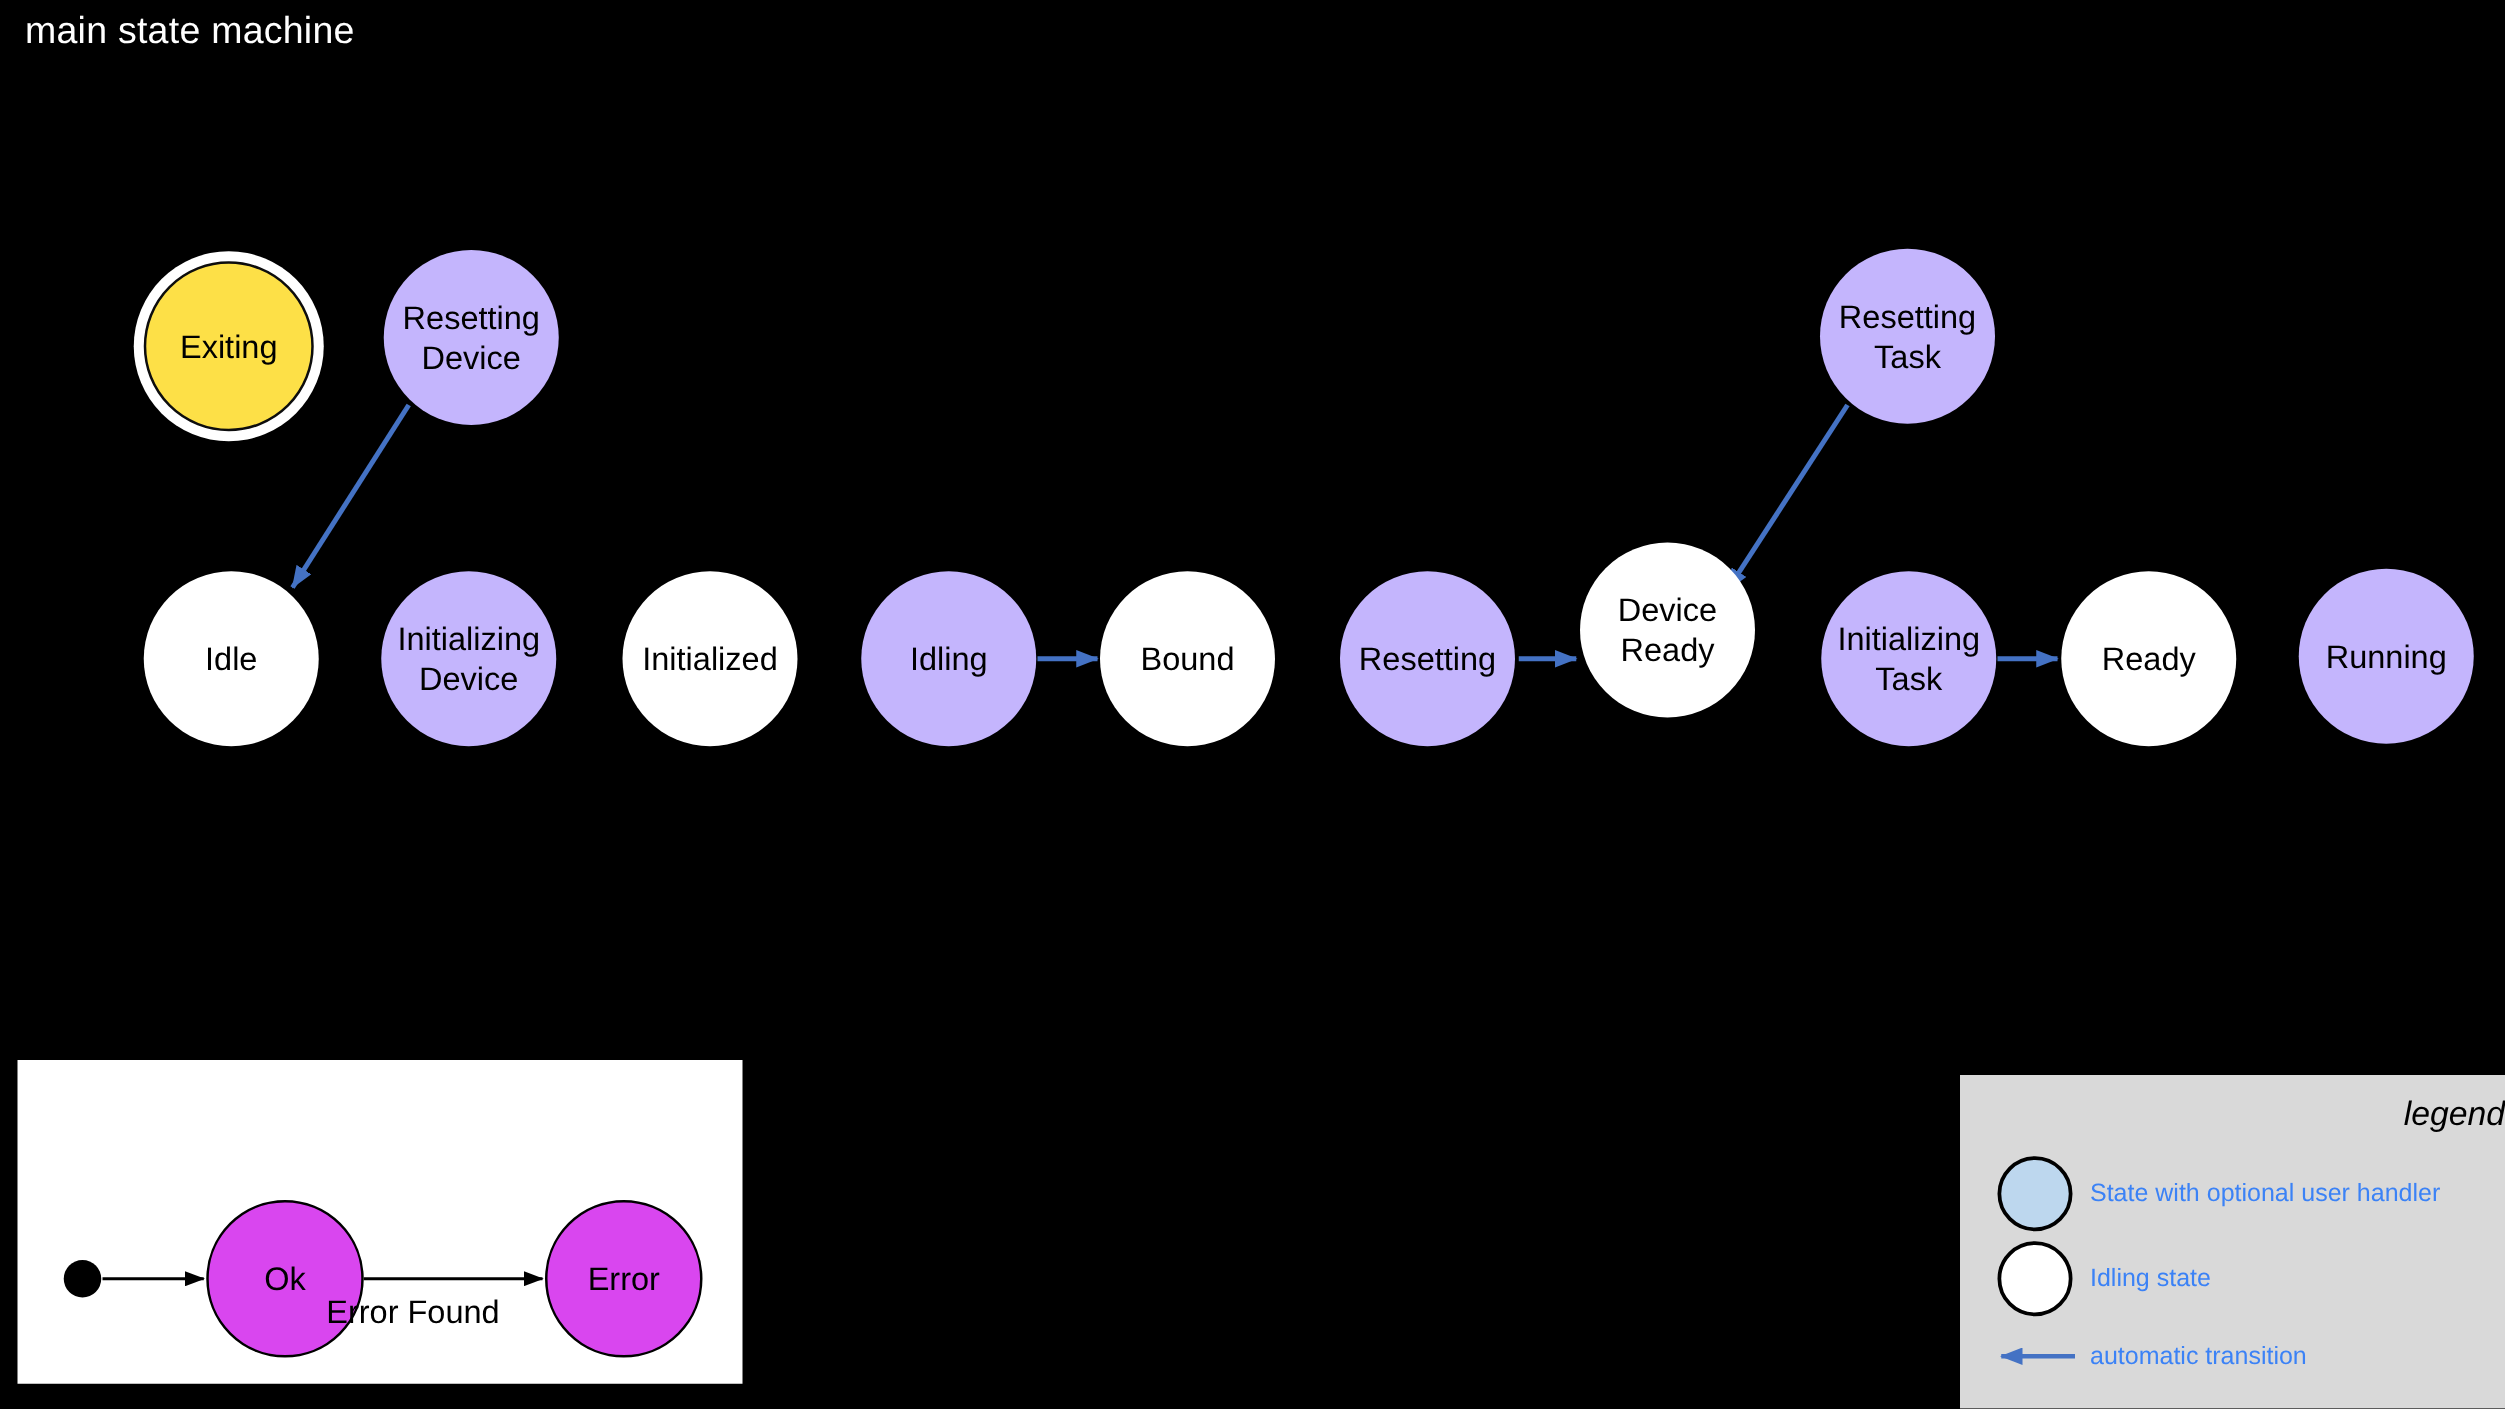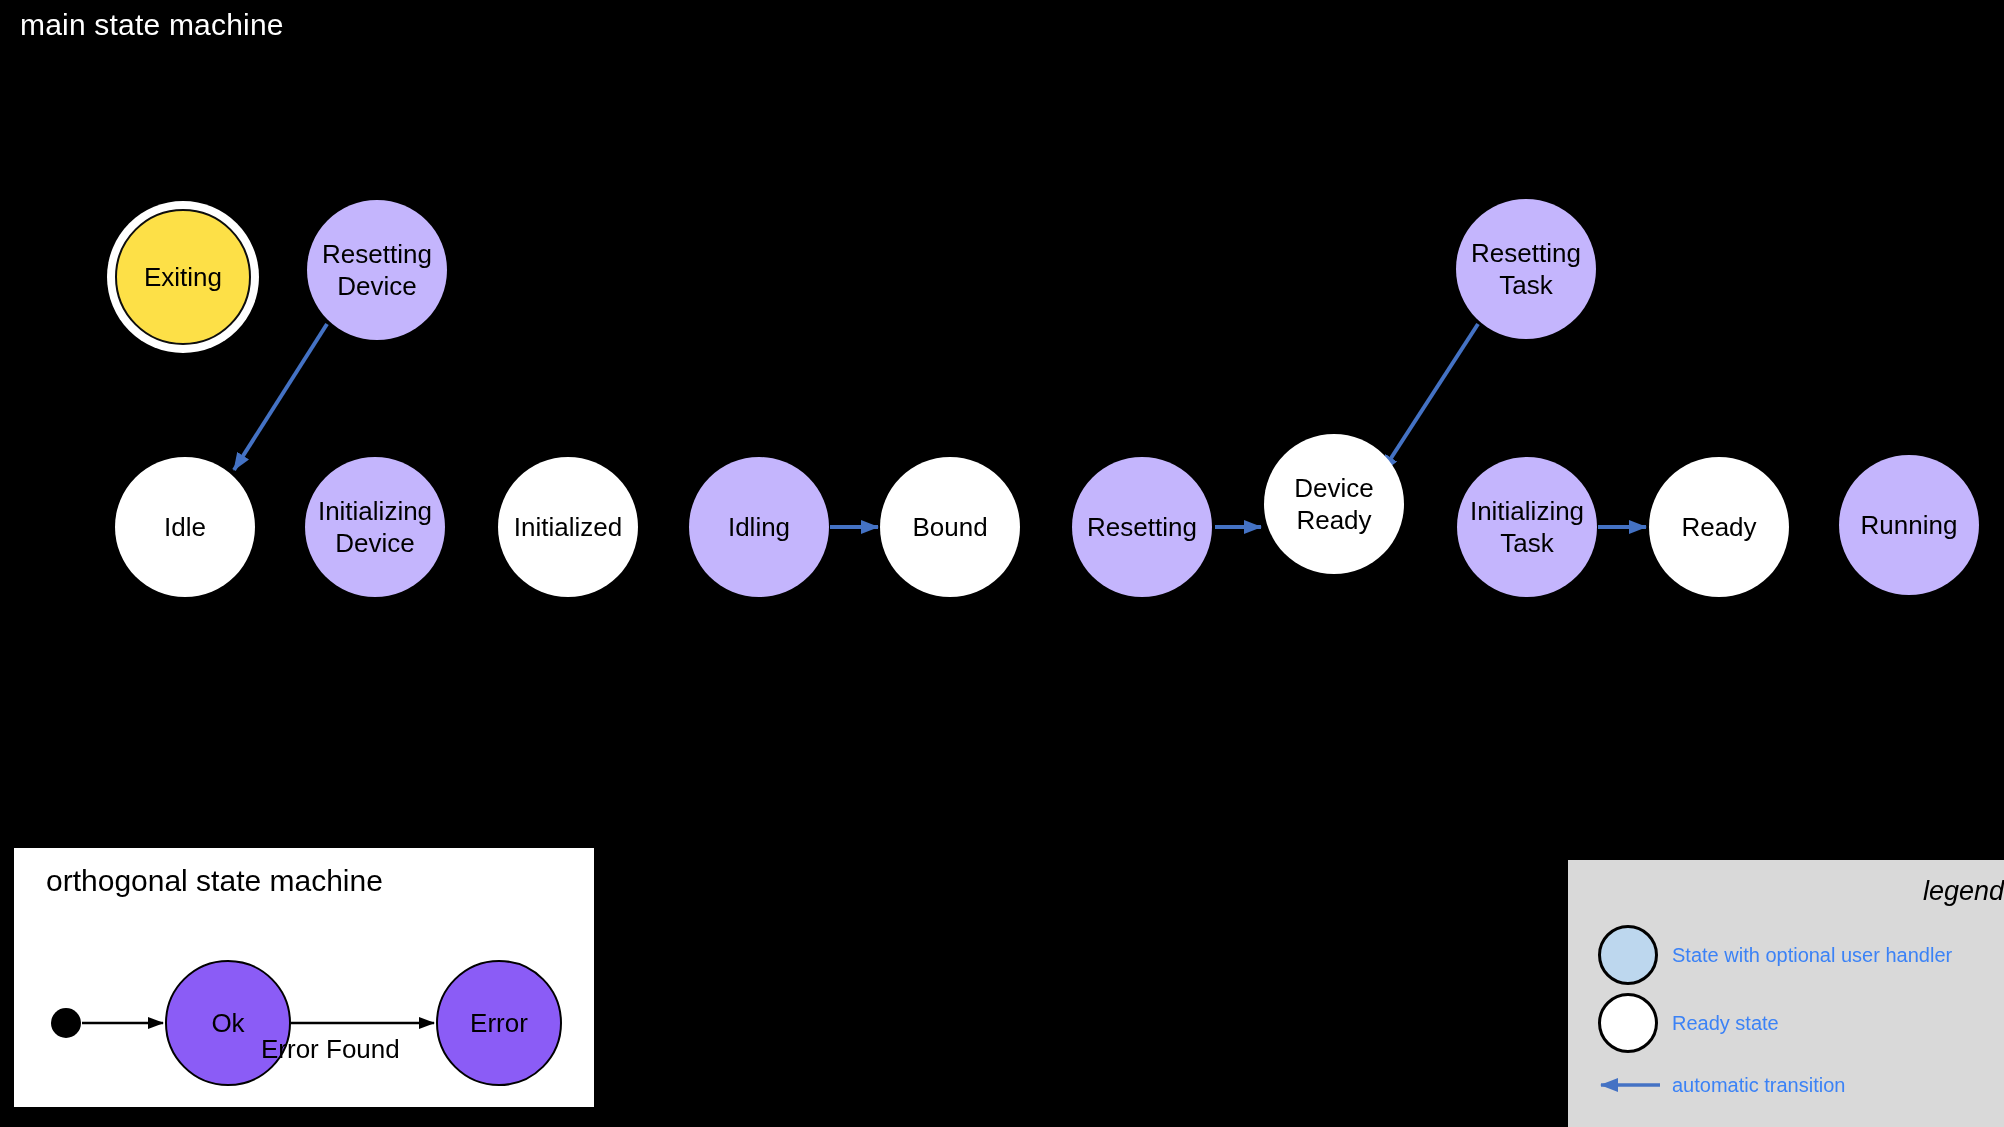--- a/index.html
+++ b/index.html
@@ -42,21 +42,21 @@
   .ortho-box{
     position:absolute;left:14px;top:848px;width:580px;height:259px;
     background:#ffffff;z-index:1;
   }
   .ortho-title{
     position:absolute;left:46px;top:864px;
     color:#000;font-size:30px;white-space:nowrap;z-index:3;
   }
   .small-state{
     position:absolute;width:126px;height:126px;border-radius:50%;
-    box-sizing:border-box;background:#8b5cf6;border:2.5px solid #000;
+    box-sizing:border-box;background:#d946ef;border:2.5px solid #000;
     display:flex;align-items:center;justify-content:center;
     text-align:center;color:#000;font-size:26px;z-index:3;
   }
   .initial-dot{
     position:absolute;left:51px;top:1008px;width:30px;height:30px;
     border-radius:50%;background:#000;z-index:3;
   }
   .transition-label{
     position:absolute;left:261px;top:1034px;width:200px;
     text-align:left;color:#000;font-size:26px;z-index:3;white-space:nowrap;
@@ -163,37 +163,36 @@
   </div>
 
   <div class="state white" style="left:1649px;top:457px;">
     <span>Ready</span>
   </div>
 
   <div class="state blue" style="left:1839px;top:455px;">
     <span>Running</span>
   </div>
 
-  <div class="ortho-title">orthogonal state machine</div>
 
   <div class="initial-dot"></div>
 
   <div class="small-state" style="left:165px;top:960px;">
     <span>Ok</span>
   </div>
 
   <div class="small-state" style="left:436px;top:960px;">
     <span>Error</span>
   </div>
 
   <div class="transition-label">Error Found</div>
 
   <div class="legend-title">legend</div>
 
   <div class="legend-swatch blue" style="left:1598px;top:925px;"></div>
   <div class="legend-label" style="top:941px;">State with optional user handler</div>
 
   <div class="legend-swatch white" style="left:1598px;top:993px;"></div>
-  <div class="legend-label" style="top:1009px;">Ready state</div>
+  <div class="legend-label" style="top:1009px;">Idling state</div>
 
   <div class="legend-label" style="top:1071px;">automatic transition</div>
 
 </div>
 
 </body></html>

